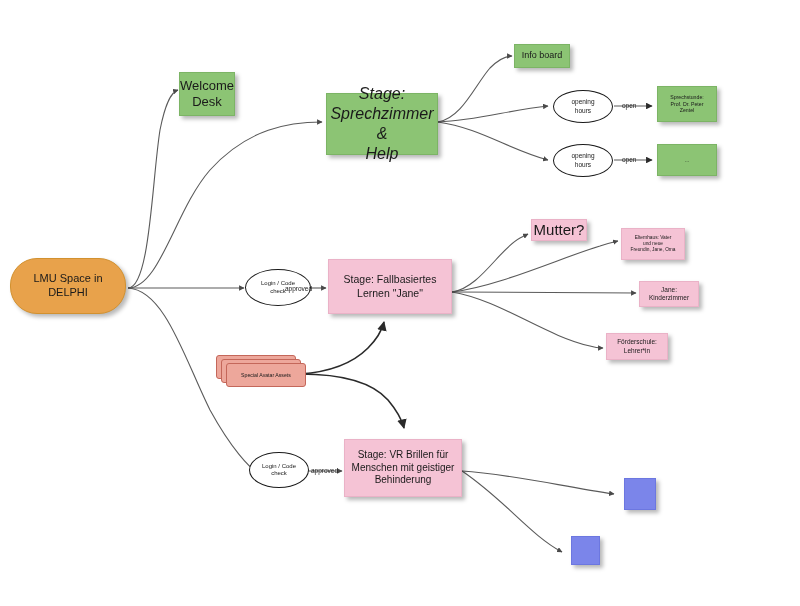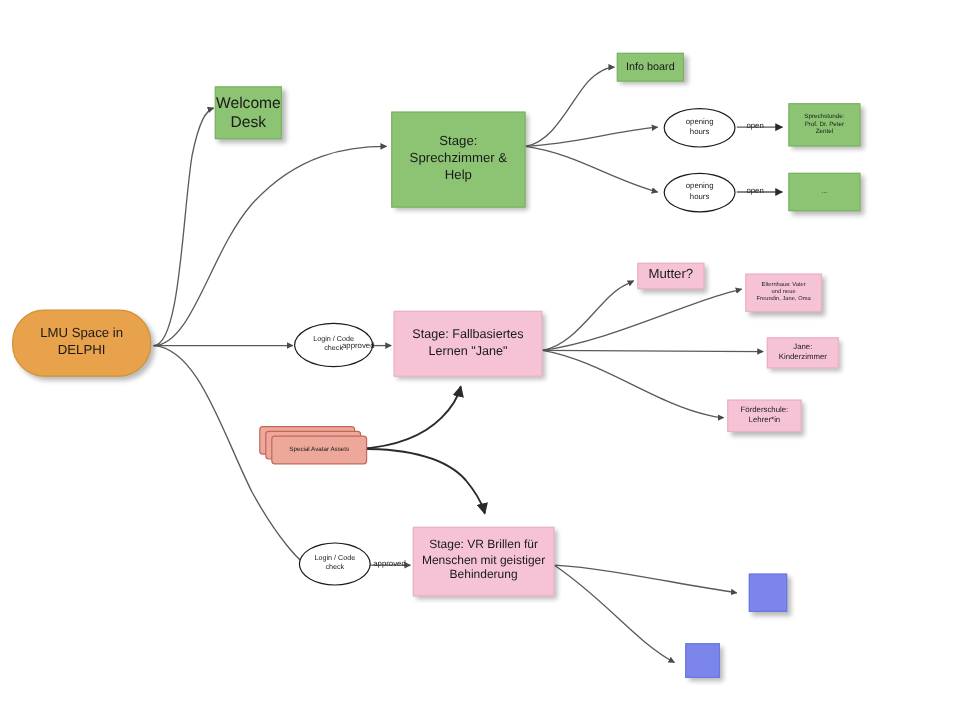--- a/index.html
+++ b/index.html
@@ -138,21 +138,21 @@
       <path d="M462,471 C505,500 530,535 562,552" marker-end="url(#arrow)"></path>
     </g>
   </svg>
 
   <div class="node orange" style="left:10px; top:258px; width:116px; height:56px; font-size:11px;border-radius:27px;">LMU Space in
 DELPHI</div>
 
   <div class="node green" style="left:179px; top:72px; width:56px; height:44px; font-size:13px;">Welcome
 Desk</div>
 
-  <div class="node green" style="left:326px; top:93px; width:112px; height:80px; font-size:11px;">Stage:
+  <div class="node green" style="left:326px; top:93px; width:112px; height:62px; font-size:16px;font-style:italic;">Stage:
 Sprechzimmer &amp;
 Help</div>
 
   <div class="node green" style="left:514px; top:44px; width:56px; height:24px; font-size:9px;text-align:center;">Info board</div>
 
   <div class="node ellipse" style="left:553px; top:90px; width:60px; height:33px; font-size:6.5px;">opening
 hours</div>
 
   <div class="node ellipse" style="left:553px; top:144px; width:60px; height:33px; font-size:6.5px;">opening
 hours</div>
@@ -162,21 +162,21 @@
 Zentel</div>
 
   <div class="node green" style="left:657px; top:144px; width:60px; height:32px; font-size:5.5px;">...</div>
 
   <div class="node ellipse" style="left:245px; top:269px; width:66px; height:37px; font-size:6px;">Login / Code
 check</div>
 
   <div class="node pink" style="left:328px; top:259px; width:124px; height:55px; font-size:10.5px;">Stage: Fallbasiertes
 Lernen "Jane"</div>
 
-  <div class="node pink" style="left:531px; top:219px; width:56px; height:22px; font-size:11px;">Mutter?</div>
+  <div class="node pink" style="left:531px; top:219px; width:56px; height:22px; font-size:15px;">Mutter?</div>
 
   <div class="node pink" style="left:621px; top:228px; width:64px; height:32px; font-size:4.8px;">Elternhaus: Vater
 und neue
 Freundin, Jane, Oma</div>
 
   <div class="node pink" style="left:639px; top:281px; width:60px; height:26px; font-size:6.5px;">Jane:
 Kinderzimmer</div>
 
   <div class="node pink" style="left:606px; top:333px; width:62px; height:27px; font-size:6.5px;">Förderschule:
 Lehrer*in</div>

